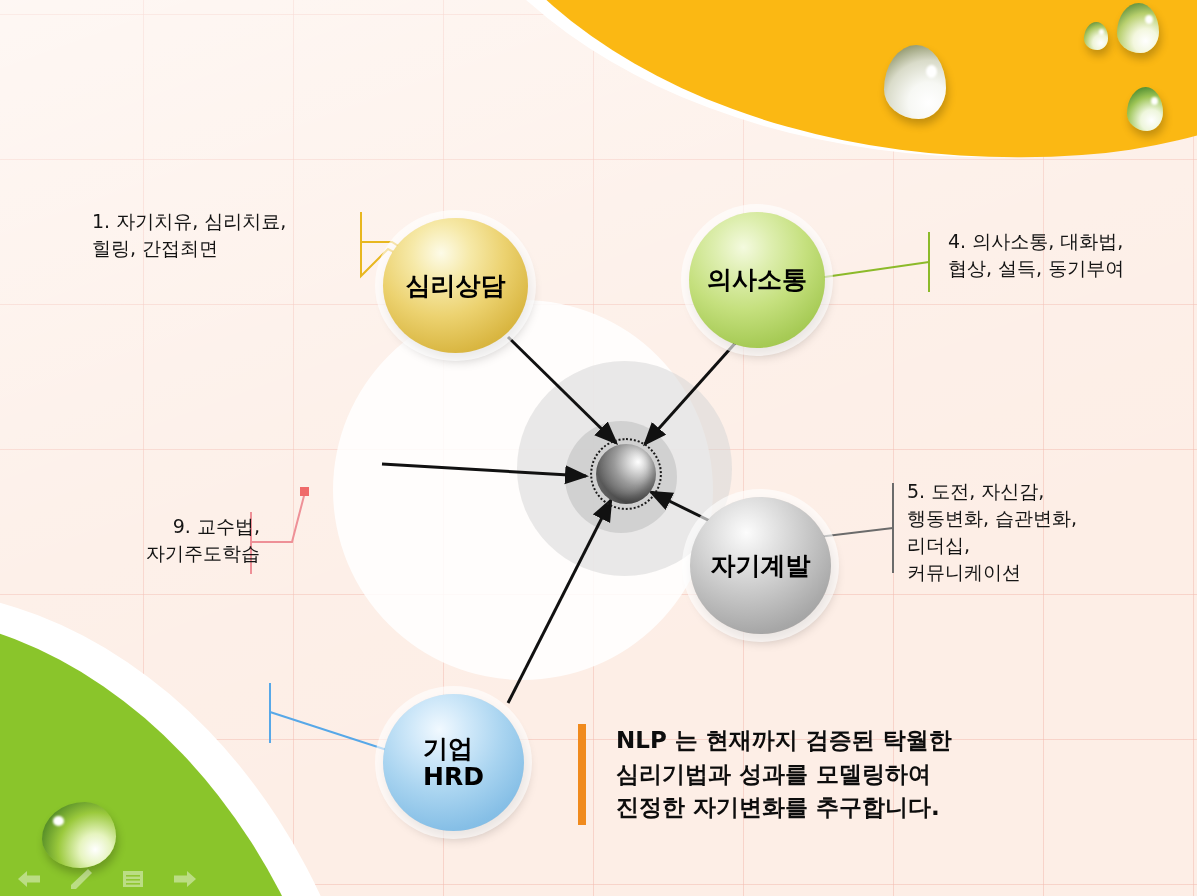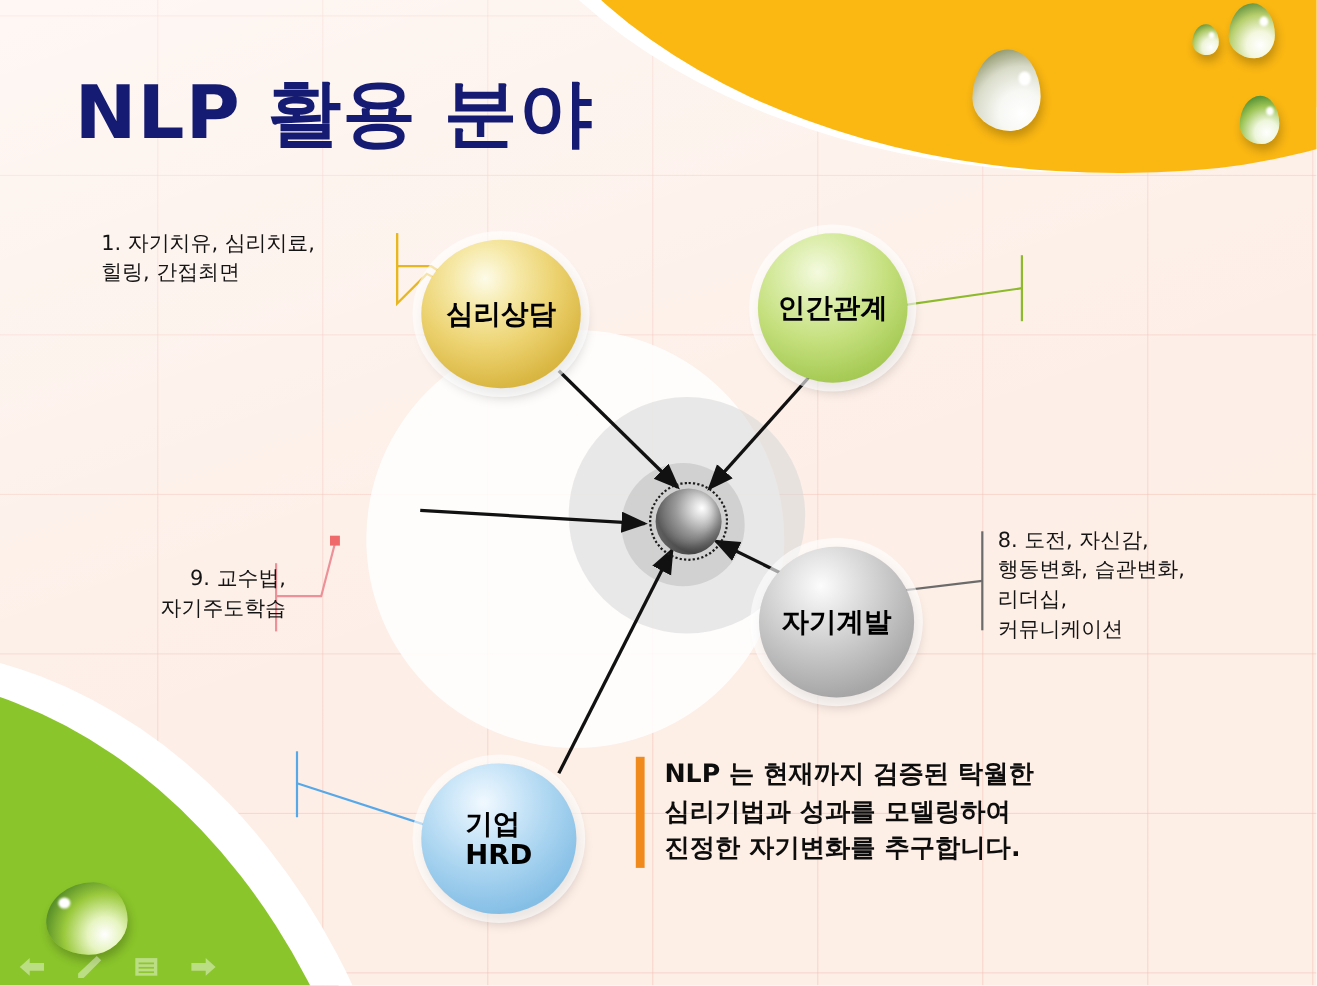--- a/index.html
+++ b/index.html
@@ -256,23 +256,23 @@
   }
   .callout-1 { left: 92px; top: 208px; width: 252px; }
   .callout-2 { left: 72px; top: 513px; width: 188px; text-align: right; }
   .callout-3 { left: 38px; top: 682px; width: 228px; text-align: left; }
   .callout-4 { left: 948px; top: 228px; width: 238px; text-align: left; }
   .callout-5 { left: 907px; top: 478px; width: 250px; text-align: left; }
 
   
   .summary {
     position: absolute;
-    left: 578px; top: 688px;
+    left: 578px; top: 724px;
     display: flex;
-    gap: 18px;
+    gap: 30px;
     align-items: stretch;
     z-index: 10;
   }
   .summary-bar {
     width: 8px;
     background: #f08a1d;
     flex: 0 0 8px;
   }
   .summary-text {
     font-size: 23px;
@@ -292,21 +292,20 @@
 
   <div class="banner-yellow"></div>
   <div class="banner-white"></div>
   <div class="banner-yellow2"></div>
 
   <div class="drop drop-a"></div>
   <div class="drop drop-b"></div>
   <div class="drop drop-c"></div>
   <div class="drop drop-d"></div>
 
-  <div class="title">NLP 활용 분야</div>
 
   <div class="halo-outer"></div>
   <div class="halo-mid"></div>
   <div class="halo-inner"></div>
 
   <svg class="links" width="1197" height="896">
     <defs>
       <marker id="arrowhead" markerWidth="9" markerHeight="9" refX="7" refY="3.2" orient="auto">
         <path d="M0,0 L8,3.2 L0,6.4 Z" fill="#111111"></path>
       </marker>
@@ -341,35 +340,37 @@
   </svg>
 
   <div class="hub">
     <div class="hub-ball"></div>
   </div>
 
   <div class="node node-psy">
     <span>심리상담</span>
   </div>
   <div class="node node-rel">
-    <span>인간관계</span>
+    <span>의사소통</span>
   </div>
   <div class="node node-self">
     <span>자기계발</span>
   </div>
   <div class="node node-hrd">
     <span class="pre" style="white-space:pre-line">기업
 HRD</span>
   </div>
 
   <div class="callout callout-1">1. 자기치유,  심리치료,
 힐링,  간접최면</div>
   <div class="callout callout-2">9. 교수법,
 자기주도학습</div>
-  <div class="callout callout-5">8. 도전,  자신감,
+  <div class="callout callout-4">4. 의사소통,  대화법,
+협상,  설득,  동기부여</div>
+  <div class="callout callout-5">5. 도전,  자신감,
 행동변화,  습관변화,
 리더십,
 커뮤니케이션</div>
 
   <div class="summary">
     <div class="summary-bar"></div>
     <div class="summary-text">NLP 는 현재까지 검증된 탁월한
 심리기법과  성과를  모델링하여
 진정한 자기변화를 추구합니다.</div>
   </div>

